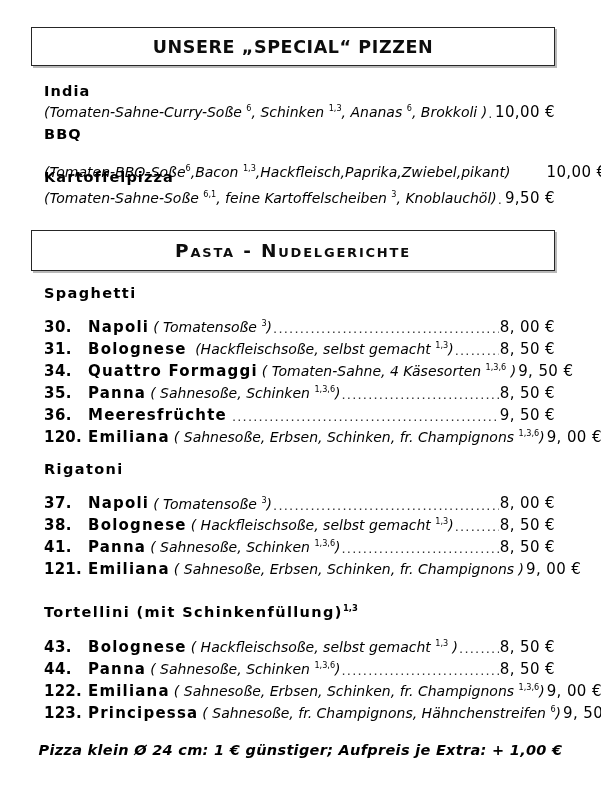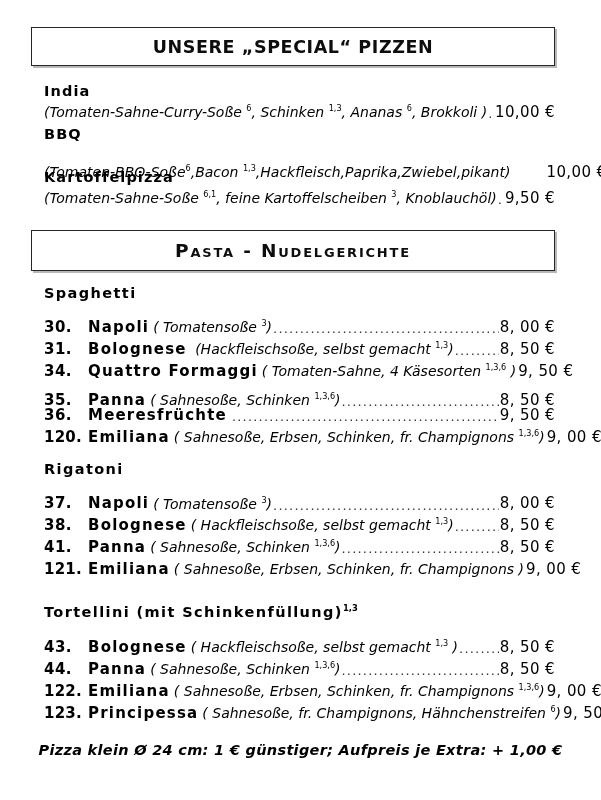--- a/index.html
+++ b/index.html
@@ -225,21 +225,21 @@
   </div>
 
   <div class="dish" style="top:364px;">
     <span class="num">34.</span>
     <span class="nm">Quattro Formaggi</span>
     <span class="ds">( Tomaten-Sahne, 4 Käsesorten&nbsp;<sup>1,3,6</sup> )</span>
     <span class="leader">....................................................................................................................................</span>
     <span class="price">9, 50 €</span>
   </div>
 
-  <div class="dish" style="top:386px;margin-top:7px;">
+  <div class="dish" style="top:386px;">
     <span class="num">35.</span>
     <span class="nm">Panna</span>
     <span class="ds">( Sahnesoße, Schinken&nbsp;<sup>1,3,6</sup>)</span>
     <span class="leader">....................................................................................................................................</span>
     <span class="price">8, 50 €</span>
   </div>
 
   <div class="dish" style="top:408px;">
     <span class="num">36.</span>
     <span class="nm">Meeresfrüchte</span>

